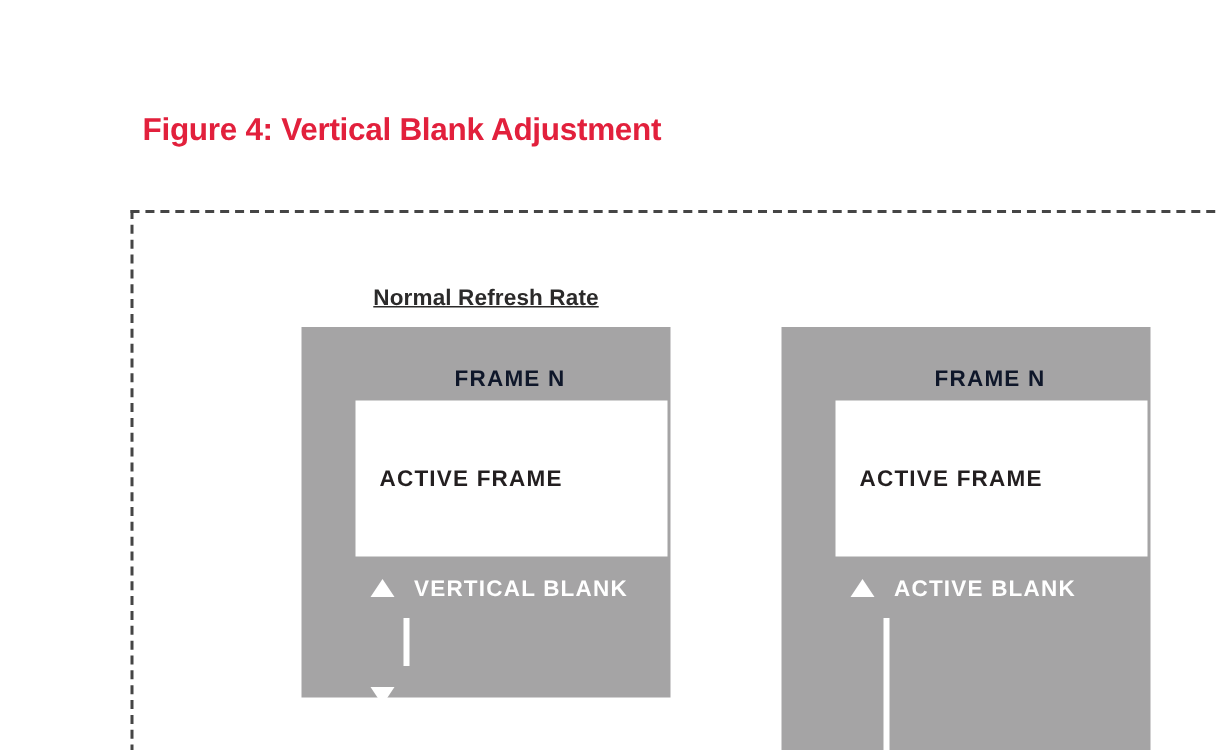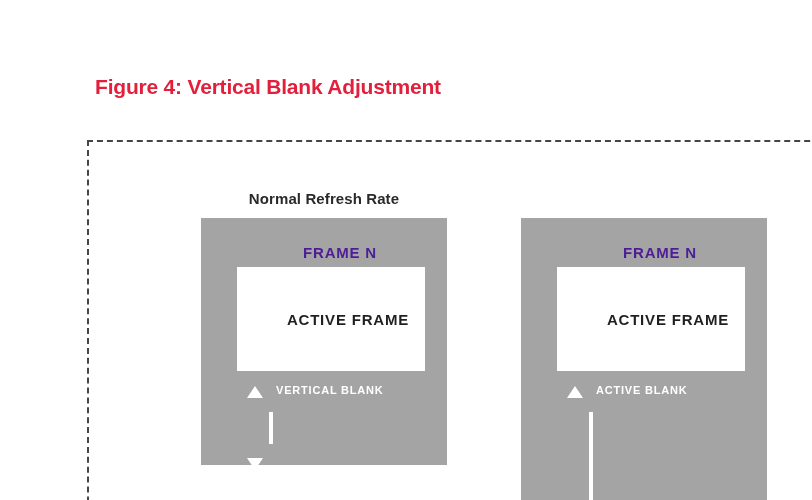--- a/index.html
+++ b/index.html
@@ -42,20 +42,21 @@
 
   
   .panel-heading {
     position: absolute;
     top: 32px;
     font-size: 15px;
     font-weight: bold;
     color: #2b2a2a;
     text-align: center;
     letter-spacing: 0.1px;
+    text-decoration: underline;
   }
   .panel-heading.normal { left: 96px;  width: 246px; }
   .panel-heading.lower  { left: 416px; width: 246px; }
 
   
   .frame-box {
     position: absolute;
     background: #a5a4a5;
   }
   .frame-box.normal { left: 96px;  top: 60px; width: 246px; height: 247px; }
@@ -63,46 +64,46 @@
 
   .frame-label {
     position: absolute;
     top: 10px;
     left: 0;
     width: 100%;
     text-align: center;
     font-size: 15px;
     font-weight: bold;
     letter-spacing: 0.8px;
-    color: #4c1d95;
+    color: #0f172a;
   }
 
   .active-frame {
     position: absolute;
     left: 20px;
     top: 33px;
-    width: 188px;
+    width: 208px;
     height: 104px;
     background: #ffffff;
     display: flex;
     align-items: center;
-    justify-content: flex-end;
+    justify-content: flex-start;
   }
   .active-frame-label {
     font-size: 15px;
     font-weight: bold;
     letter-spacing: 0.8px;
     color: #231f20;
   }
 
   .blank-label {
     position: absolute;
     left: 59px;
     top: 150px;
-    font-size: 11px;
+    font-size: 15px;
     font-weight: bold;
     letter-spacing: 0.8px;
     color: #ffffff;
     white-space: nowrap;
   }
 
   
   .varrow {
     position: absolute;
     left: 30px;

